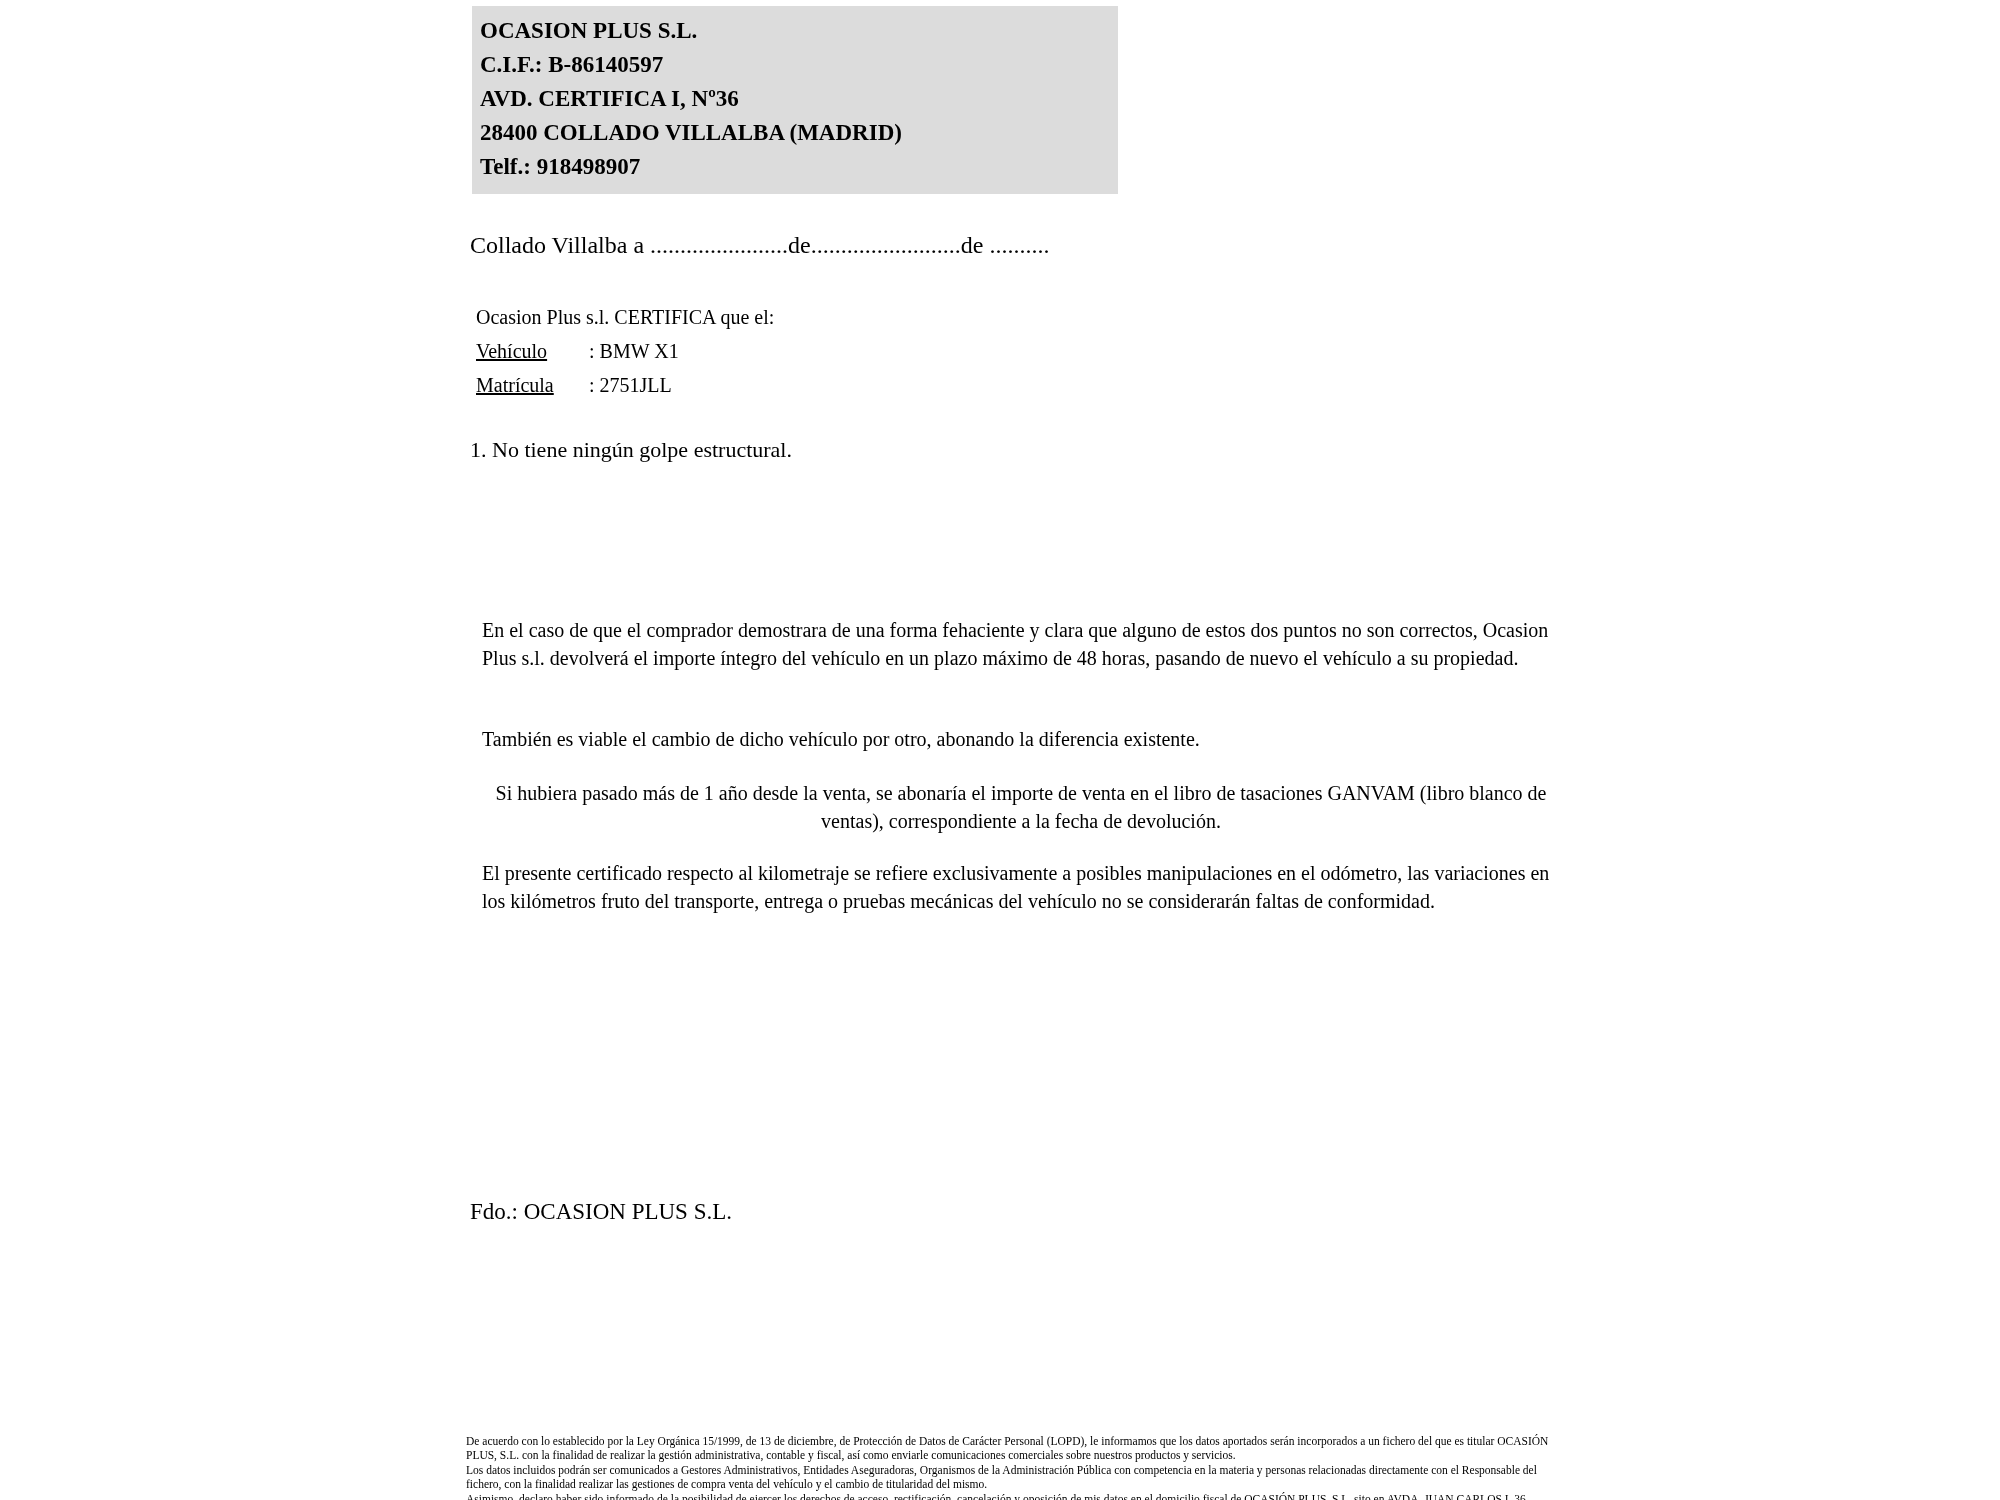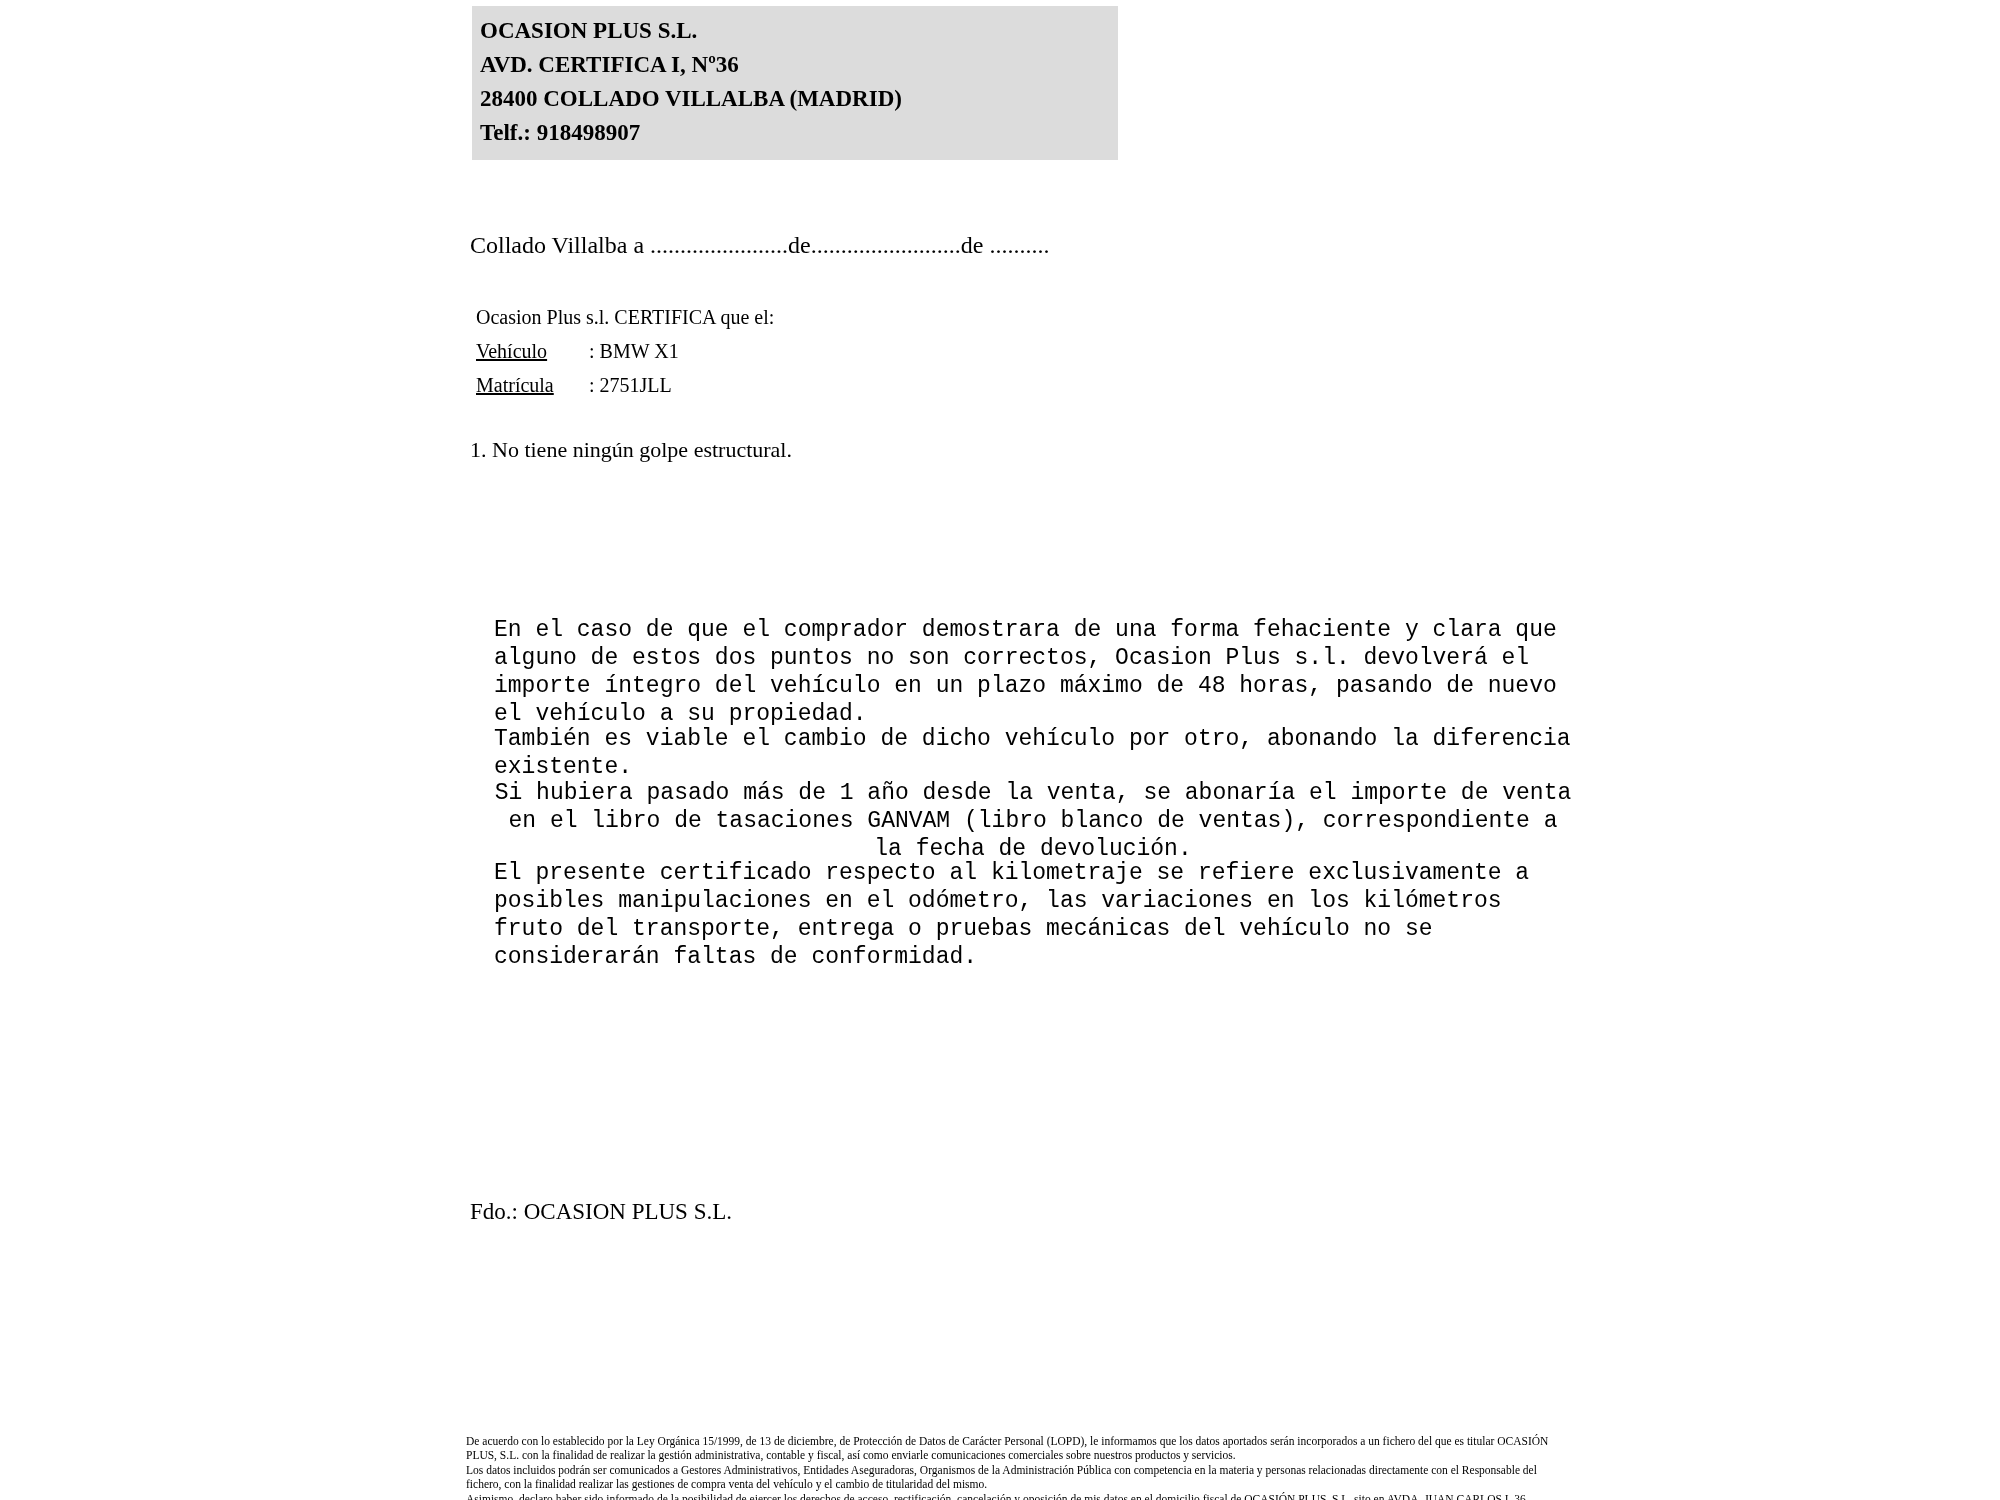--- a/index.html
+++ b/index.html
@@ -57,25 +57,24 @@
     left: 470px;
     width: 1075px;
     font-size: 22px;
     line-height: 28px;
   }
   .p1 { top: 436px; }
   .p2 { top: 508px; }
 
   .para {
     position: absolute;
-    left: 494px;
+    left: 482px;
     width: 1078px;
-    font-size: 23px;
+    font-size: 20px;
     line-height: 28px;
-    font-family: Liberation Mono, monospace;
   }
   .para-a { top: 616px; }
   .para-b { top: 725px; }
   .para-c { top: 779px; text-align: center; }
   .para-d { top: 859px; }
 
   .signature {
     position: absolute;
     left: 470px;
     top: 1199px;
@@ -91,20 +90,21 @@
     line-height: 14.4px;
   }
 </style>
 </head>
 <body>
 
 <div class="page">
 
   <div class="company-box">
     <div>OCASION PLUS S.L.</div>
+    <div>C.I.F.: B-86140597</div>
     <div>AVD. CERTIFICA I, Nº36</div>
     <div>28400 COLLADO VILLALBA (MADRID)</div>
     <div>Telf.: 918498907</div>
   </div>
 
   <div class="date-line">Collado Villalba a .......................de.........................de ..........</div>
 
   <div class="certify-block">
     <div>Ocasion Plus s.l. CERTIFICA que el:</div>
     <div>

